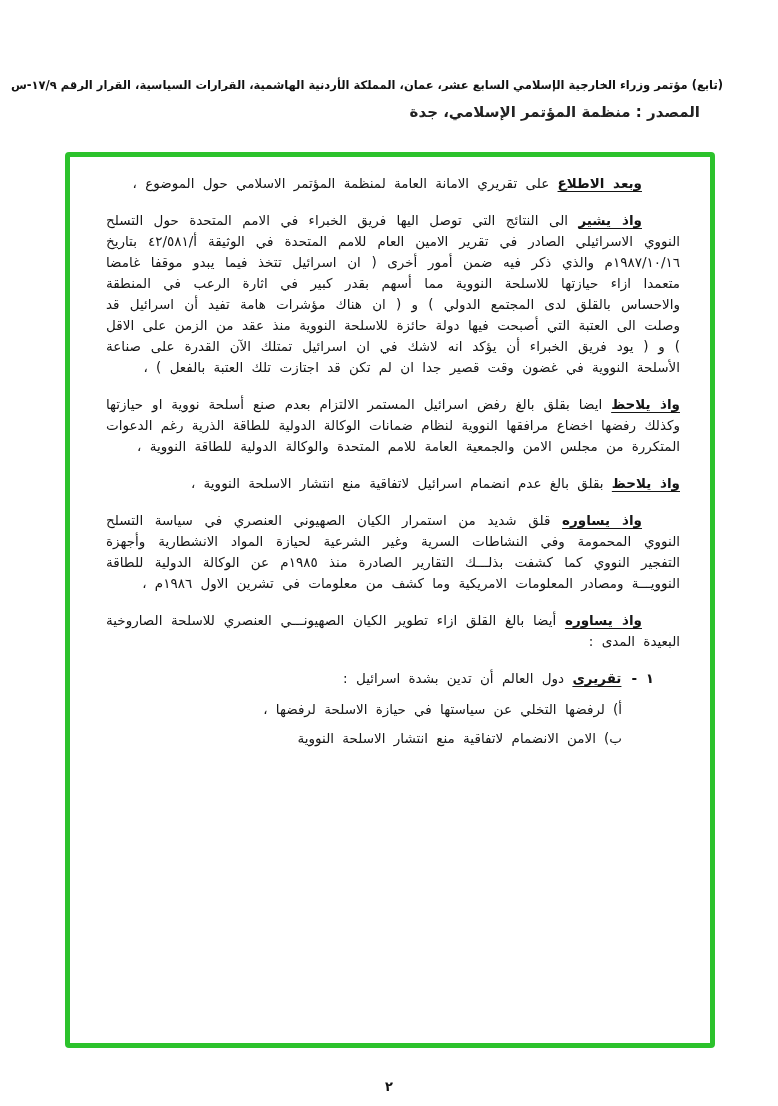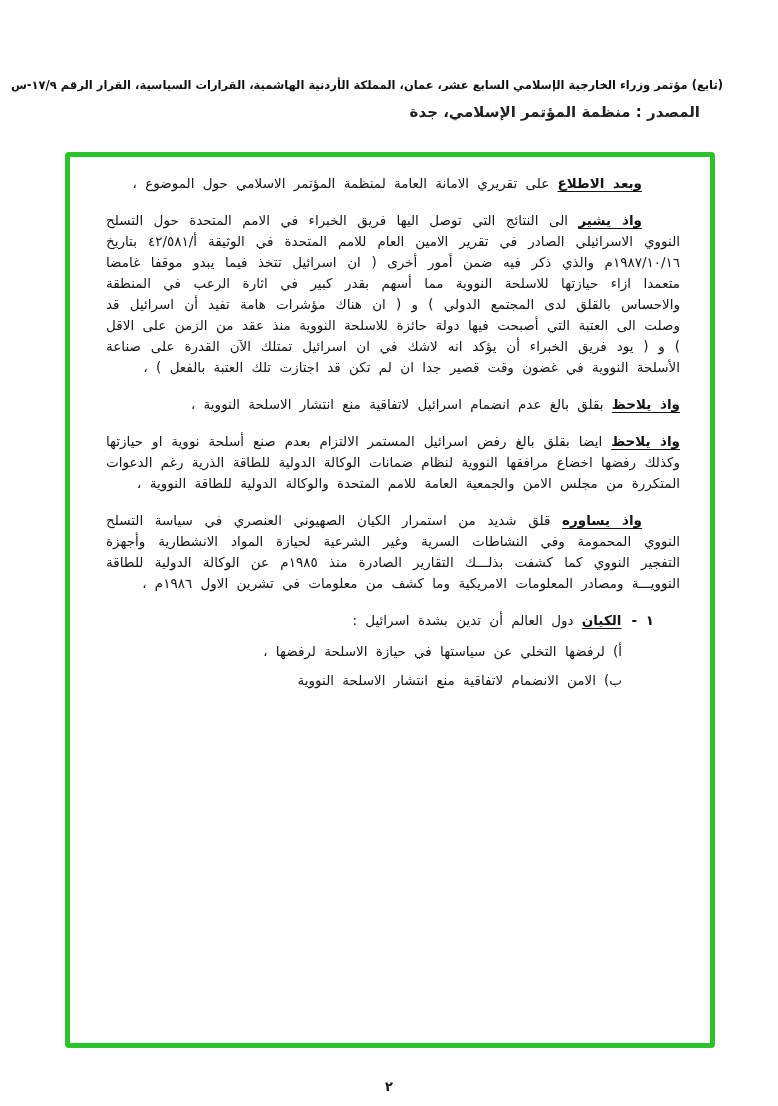--- a/index.html
+++ b/index.html
@@ -98,26 +98,27 @@
 <div class="page">
 
   <div class="header-line">(تابع) مؤتمر وزراء الخارجية الإسلامي السابع عشر، عمان، المملكة الأردنية الهاشمية، القرارات السياسية، القرار الرقم ١٧/٩-س</div>
 
   <div class="source-line">المصدر :  منظمة المؤتمر الإسلامي، جدة</div>
 
   <div class="green-box" style="border-color: rgb(44, 194, 44);">
     <div class="doc-body">
         <p class="para indent"><span class="lead">وبعد الاطلاع</span> على تقريري الامانة العامة لمنظمة المؤتمر الاسلامي حول الموضوع ،</p>
         <p class="para indent"><span class="lead">واذ يشير</span> الى النتائج التي توصل اليها فريق الخبراء في الامم المتحدة حول التسلح النووي الاسرائيلي الصادر في تقرير الامين العام للامم المتحدة في الوثيقة أ/٤٢/٥٨١ بتاريخ ١٩٨٧/١٠/١٦م والذي ذكر فيه ضمن أمور أخرى ( ان اسرائيل تتخذ فيما يبدو موقفا غامضا متعمدا ازاء حيازتها للاسلحة النووية مما أسهم بقدر كبير في اثارة الرعب في المنطقة والاحساس بالقلق لدى المجتمع الدولي ) و ( ان هناك مؤشرات هامة تفيد أن اسرائيل قد وصلت الى العتبة التي أصبحت فيها دولة حائزة للاسلحة النووية منذ عقد من الزمن على الاقل ) و ( يود فريق الخبراء أن يؤكد انه لاشك في ان اسرائيل تمتلك الآن القدرة على صناعة الأسلحة النووية في غضون وقت قصير جدا ان لم تكن قد اجتازت تلك العتبة بالفعل ) ،</p>
+        <p class="para"><span class="lead">واذ يلاحظ</span> ايضا بقلق بالغ رفض اسرائيل المستمر الالتزام بعدم صنع أسلحة نووية او حيازتها وكذلك رفضها اخضاع مرافقها النووية لنظام ضمانات الوكالة الدولية للطاقة الذرية رغم الدعوات المتكررة من مجلس الامن والجمعية العامة للامم المتحدة والوكالة الدولية للطاقة النووية ،</p>
         <p class="para"><span class="lead">واذ يلاحظ</span> بقلق بالغ عدم انضمام اسرائيل لاتفاقية منع انتشار الاسلحة النووية ،</p>
-        <p class="para"><span class="lead">واذ يلاحظ</span> ايضا بقلق بالغ رفض اسرائيل المستمر الالتزام بعدم صنع أسلحة نووية او حيازتها وكذلك رفضها اخضاع مرافقها النووية لنظام ضمانات الوكالة الدولية للطاقة الذرية رغم الدعوات المتكررة من مجلس الامن والجمعية العامة للامم المتحدة والوكالة الدولية للطاقة النووية ،</p>
         <p class="para indent"><span class="lead">واذ يساوره</span> قلق شديد من استمرار الكيان الصهيوني العنصري في سياسة التسلح النووي المحمومة وفي النشاطات السرية وغير الشرعية لحيازة المواد الانشطارية وأجهزة التفجير النووي كما كشفت بذلـــك التقارير الصادرة منذ ١٩٨٥م عن الوكالة الدولية للطاقة النوويـــة ومصادر المعلومات الامريكية وما كشف من معلومات في تشرين الاول ١٩٨٦م ،</p>
+        <p class="para indent"><span class="lead">واذ يساوره</span> أيضا بالغ القلق ازاء تطوير الكيان الصهيونـــي العنصري للاسلحة الصاروخية البعيدة المدى :</p>
         <div class="list-item">
           <span class="list-number">١ -</span>
-          <span><span class="lead">الكيان</span> دول العالم أن تدين بشدة اسرائيل :</span>
+          <span><span class="lead">تقريري</span> دول العالم أن تدين بشدة اسرائيل :</span>
         </div>
         <div class="sub-item">
           <span class="sub-marker">أ)</span>
           <span>لرفضها التخلي عن سياستها في حيازة الاسلحة لرفضها ،</span>
         </div>
         <div class="sub-item">
           <span class="sub-marker">ب)</span>
           <span>الامن الانضمام لاتفاقية منع انتشار الاسلحة النووية</span>
         </div>
       </div>

